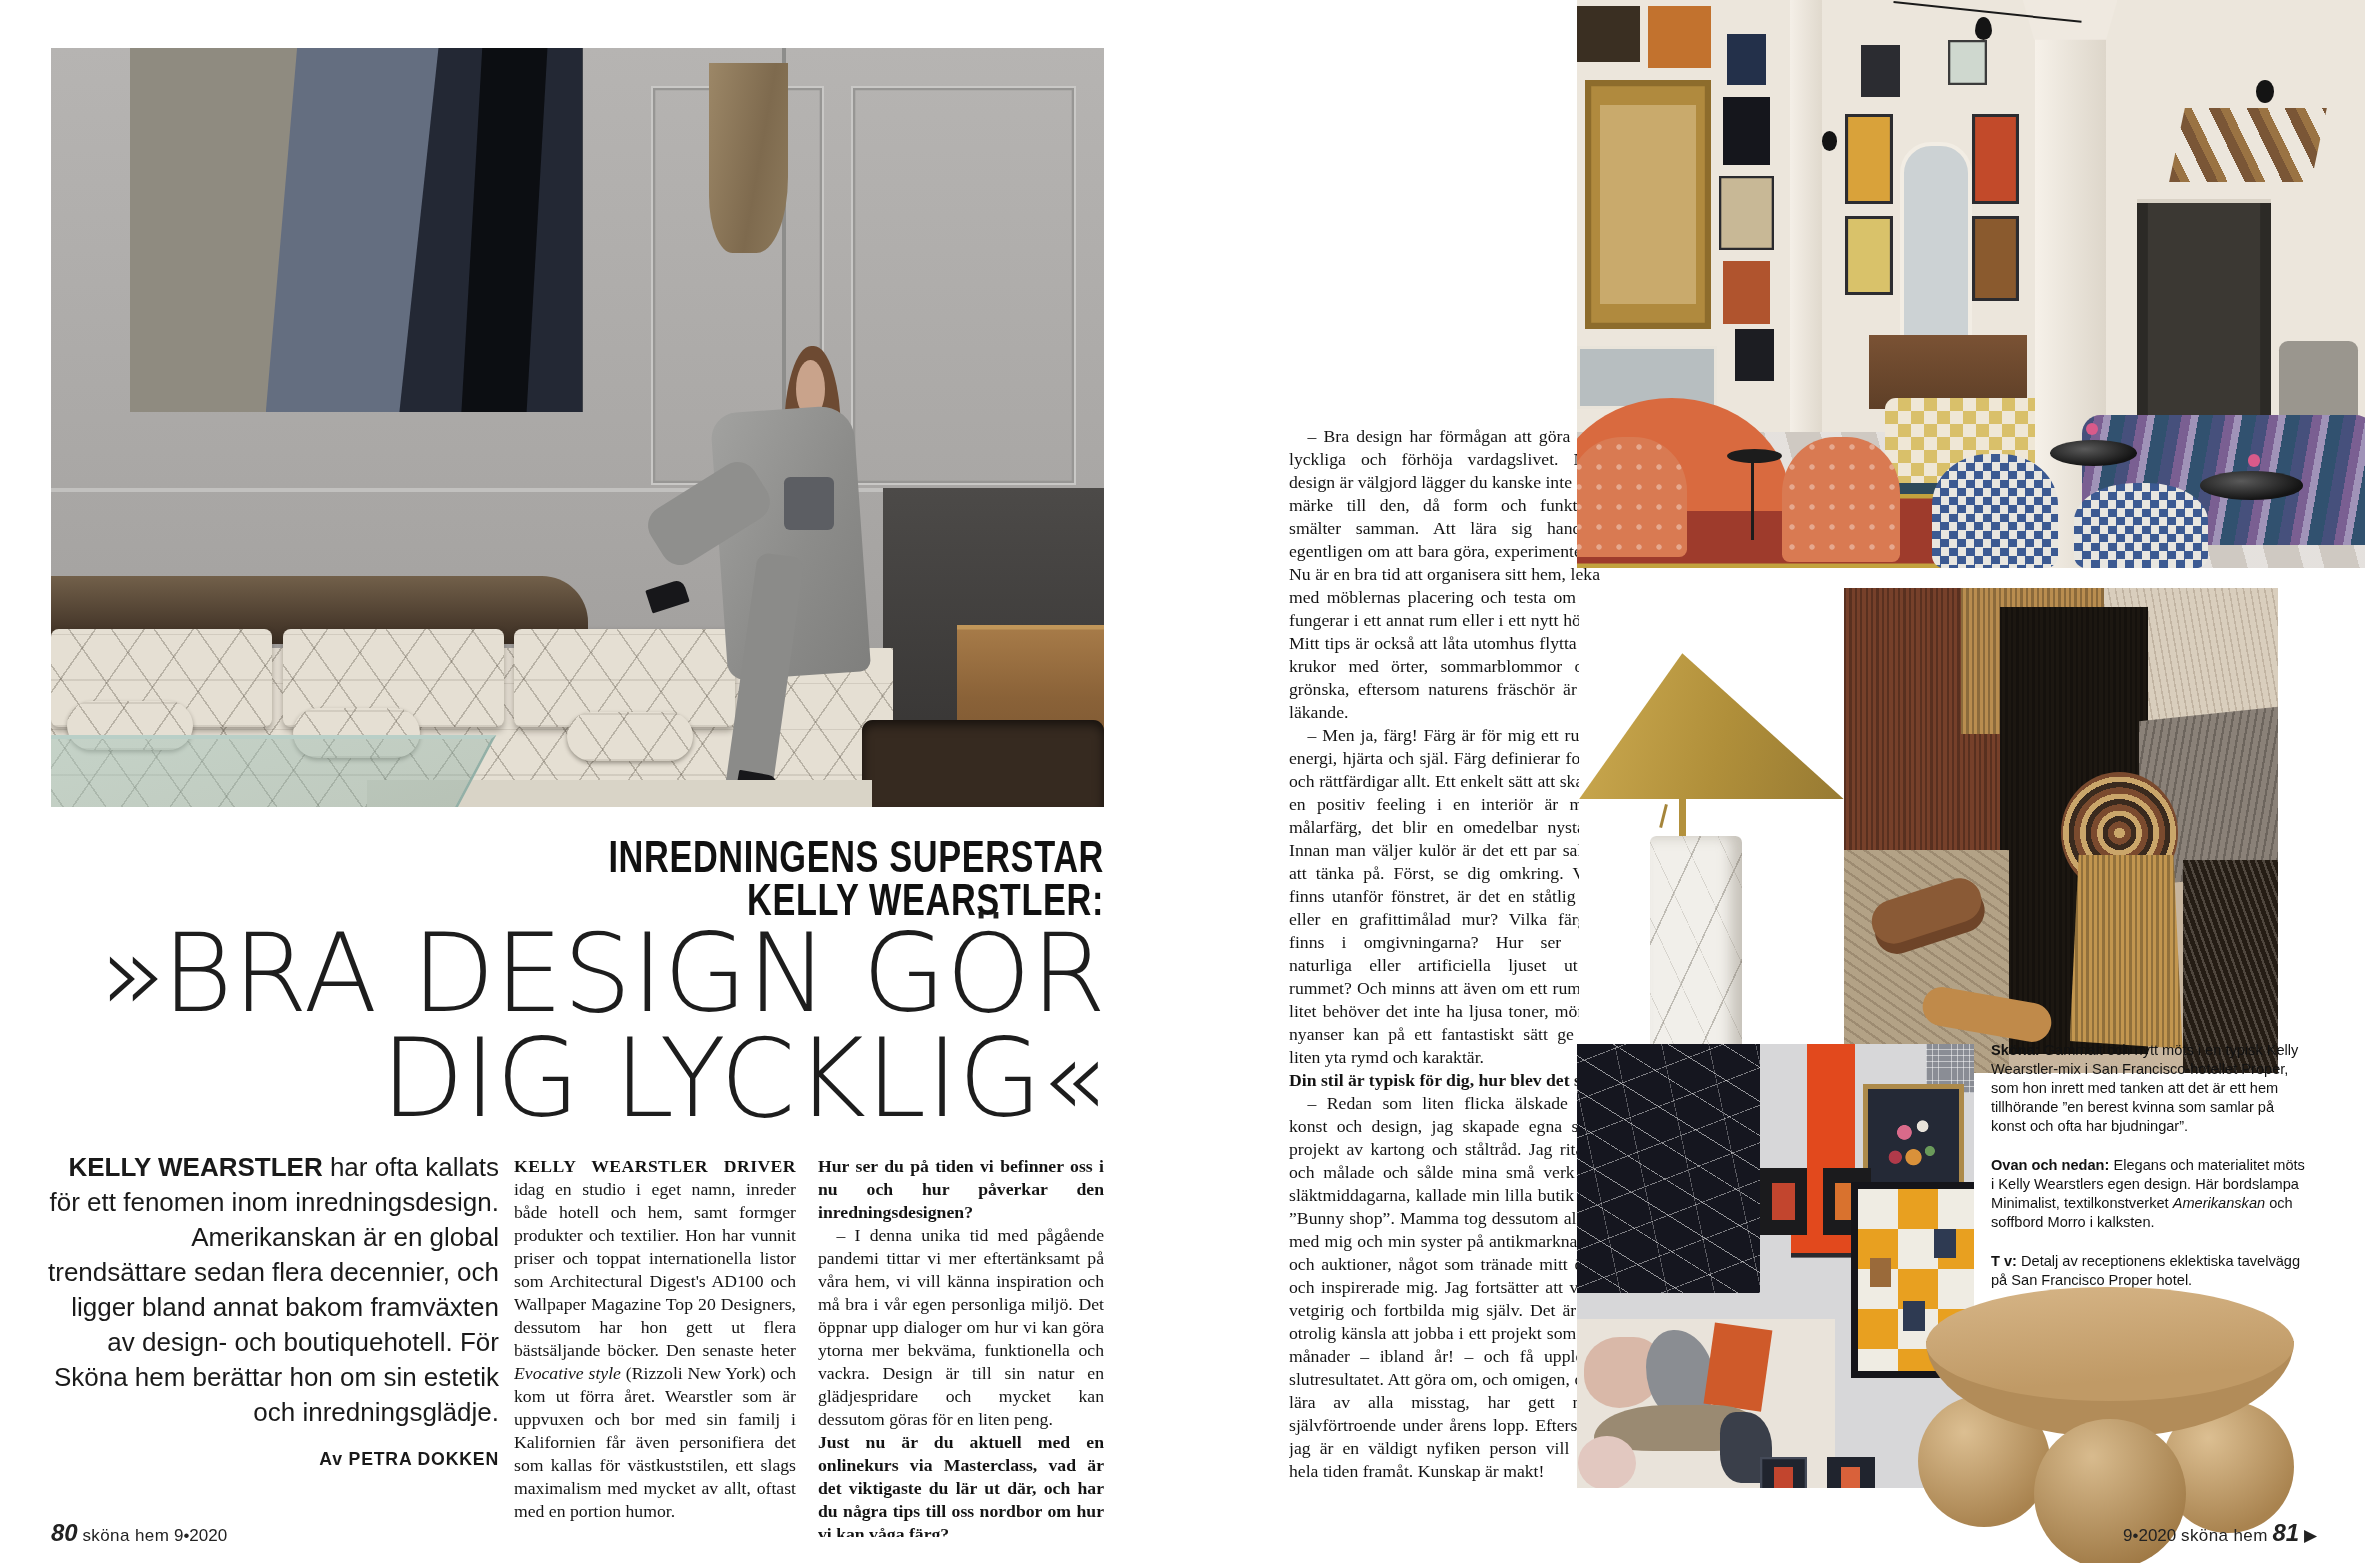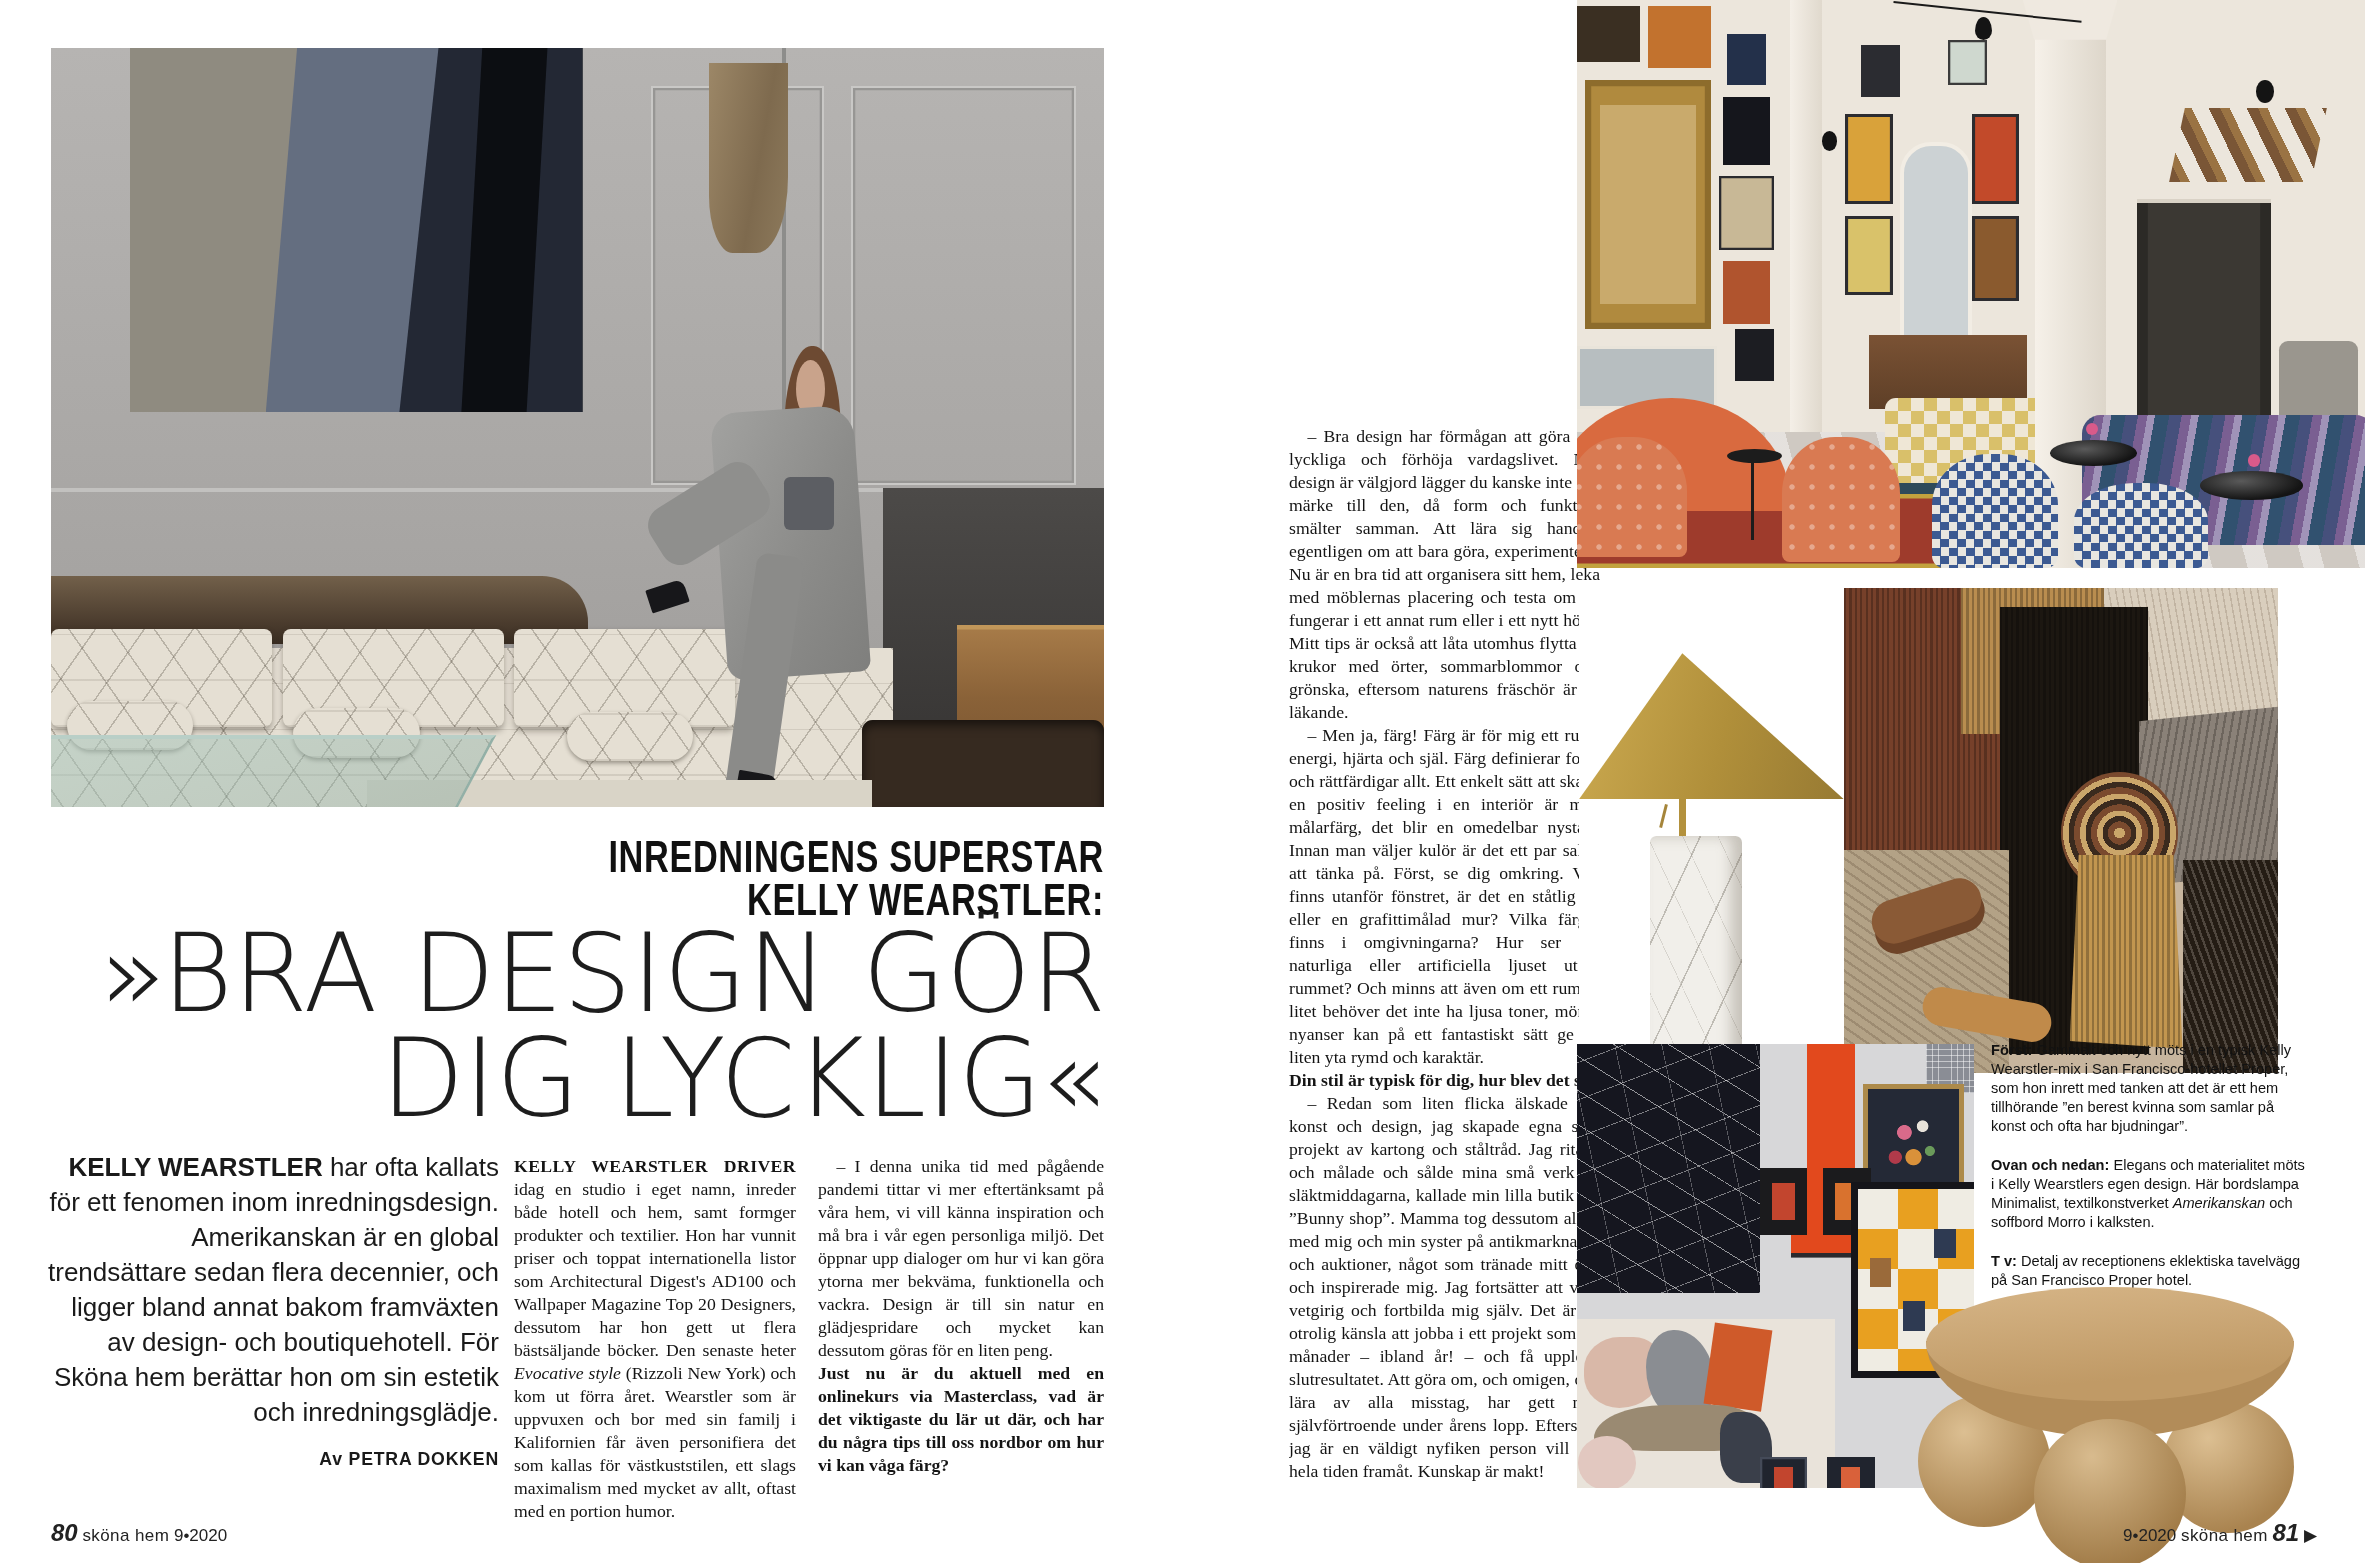--- a/index.html
+++ b/index.html
@@ -116,20 +116,21 @@
   <div class="s intro" style="left:48px;top:1150px;width:451px;">
     <span><b>KELLY WEARSTLER</b><span> har ofta kallats för ett fenomen inom inredningsdesign. Amerikanskan är en global trendsättare sedan flera decennier, och ligger bland annat bakom framväxten av design- och boutiquehotell. För Sköna hem berättar hon om sin estetik och inredningsglädje.</span></span>
     <div class="byline">Av PETRA DOKKEN</div>
   </div>
 
   <div class="s serifcol" style="left:514px;top:1155px;width:282px;height:382px;">
     <p><span class="lead-caps">KELLY WEARSTLER DRIVER</span><span> idag en studio i eget namn, inreder både hotell och hem, samt formger produkter och textilier. Hon har vunnit priser och toppat internationella listor som Architectural Digest's AD100 och Wallpaper Magazine Top 20 Designers, dessutom har hon gett ut flera bästsäljande böcker. Den senaste heter </span><i>Evocative style</i><span> (Rizzoli New York) och kom ut förra året. Wearstler som är uppvuxen och bor med sin familj i Kalifornien får även personifiera det som kallas för västkuststilen, ett slags maximalism med mycket av allt, oftast med en portion humor.</span></p>
   </div>
 
   <div class="s serifcol" style="left:818px;top:1155px;width:286px;height:382px;">
+    <p class="q">Hur ser du på tiden vi befinner oss i nu och hur påverkar den inredningsdesignen?</p>
     <p class="ind">– I denna unika tid med pågående pandemi tittar vi mer eftertänksamt på våra hem, vi vill känna inspiration och må bra i vår egen personliga miljö. Det öppnar upp dialoger om hur vi kan göra ytorna mer bekväma, funktionella och vackra. Design är till sin natur en glädjespridare och mycket kan dessutom göras för en liten peng.</p>
     <p class="q">Just nu är du aktuell med en onlinekurs via Masterclass, vad är det viktigaste du lär ut där, och har du några tips till oss nordbor om hur vi kan våga färg?</p>
   </div>
 
   <div class="s footer" style="left:51px;top:1519px;">
     <span class="pnum">80</span>
     <span class="mag">sköna hem</span>
     <span>9•2020</span>
   </div>
 
@@ -245,21 +246,21 @@
     </div>
     <div class="s" style="left:46%;top:93%;width:12%;height:9%;background:#20242e;box-shadow:inset 0 0 0 2.3px #444a58;">
         <div class="s" style="left:30%;top:25%;width:40%;height:60%;background:#c2452e;"></div>
       </div>
     <div class="s" style="left:63%;top:93%;width:12%;height:9%;background:#20242e;">
         <div class="s" style="left:30%;top:25%;width:40%;height:60%;background:#d9613a;"></div>
       </div>
   </div>
 
   <div class="s caps" style="left:1991px;top:1041px;width:316px;">
-    <p><b>Först:</b><span> Gammalt och nytt möts i en typisk Kelly Wearstler-mix i San Francisco-hotellet Proper, som hon inrett med tanken att det är ett hem tillhörande ”en berest kvinna som samlar på konst och ofta har bjudningar”.</span></p>
+    <p><b>Sköna:</b><span> Gammalt och nytt möts i en typisk Kelly Wearstler-mix i San Francisco-hotellet Proper, som hon inrett med tanken att det är ett hem tillhörande ”en berest kvinna som samlar på konst och ofta har bjudningar”.</span></p>
     <p><b>Ovan och nedan:</b><span> Elegans och materialitet möts i Kelly Wearstlers egen design. Här bordslampa Minimalist, textilkonstverket </span><i>Amerikanskan</i><span> och soffbord Morro i kalksten.</span></p>
     <p><b>T v:</b><span> Detalj av receptionens eklektiska tavelvägg på San Francisco Proper hotel.</span></p>
   </div>
 
   <div class="s" style="left:1910px;top:1263px;width:400px;height:300px;">
     <div class="s" style="left:2%;top:44%;width:33%;height:44%;border-radius:50%;background:radial-gradient(circle at 35% 28%,#dcbf92,#a9834f 75%);"></div>
     <div class="s" style="left:63%;top:46%;width:33%;height:44%;border-radius:50%;background:radial-gradient(circle at 35% 28%,#dcbf92,#a9834f 75%);"></div>
     <div class="s" style="left:4%;top:26%;width:92%;height:32%;background:#b28c59;border-radius:0 0 50% 50%/0 0 100% 100%;"></div>
     <div class="s" style="left:4%;top:8%;width:92%;height:38%;border-radius:50%;background:linear-gradient(175deg,#d6b587,#c09a66 70%,#b0895ا 100%);background:linear-gradient(175deg,#d6b587,#c09a66 75%);"></div>
     <div class="s" style="left:31%;top:52%;width:38%;height:50%;border-radius:50%;background:radial-gradient(circle at 38% 25%,#d8bb8e,#a07a46 78%);"></div>

